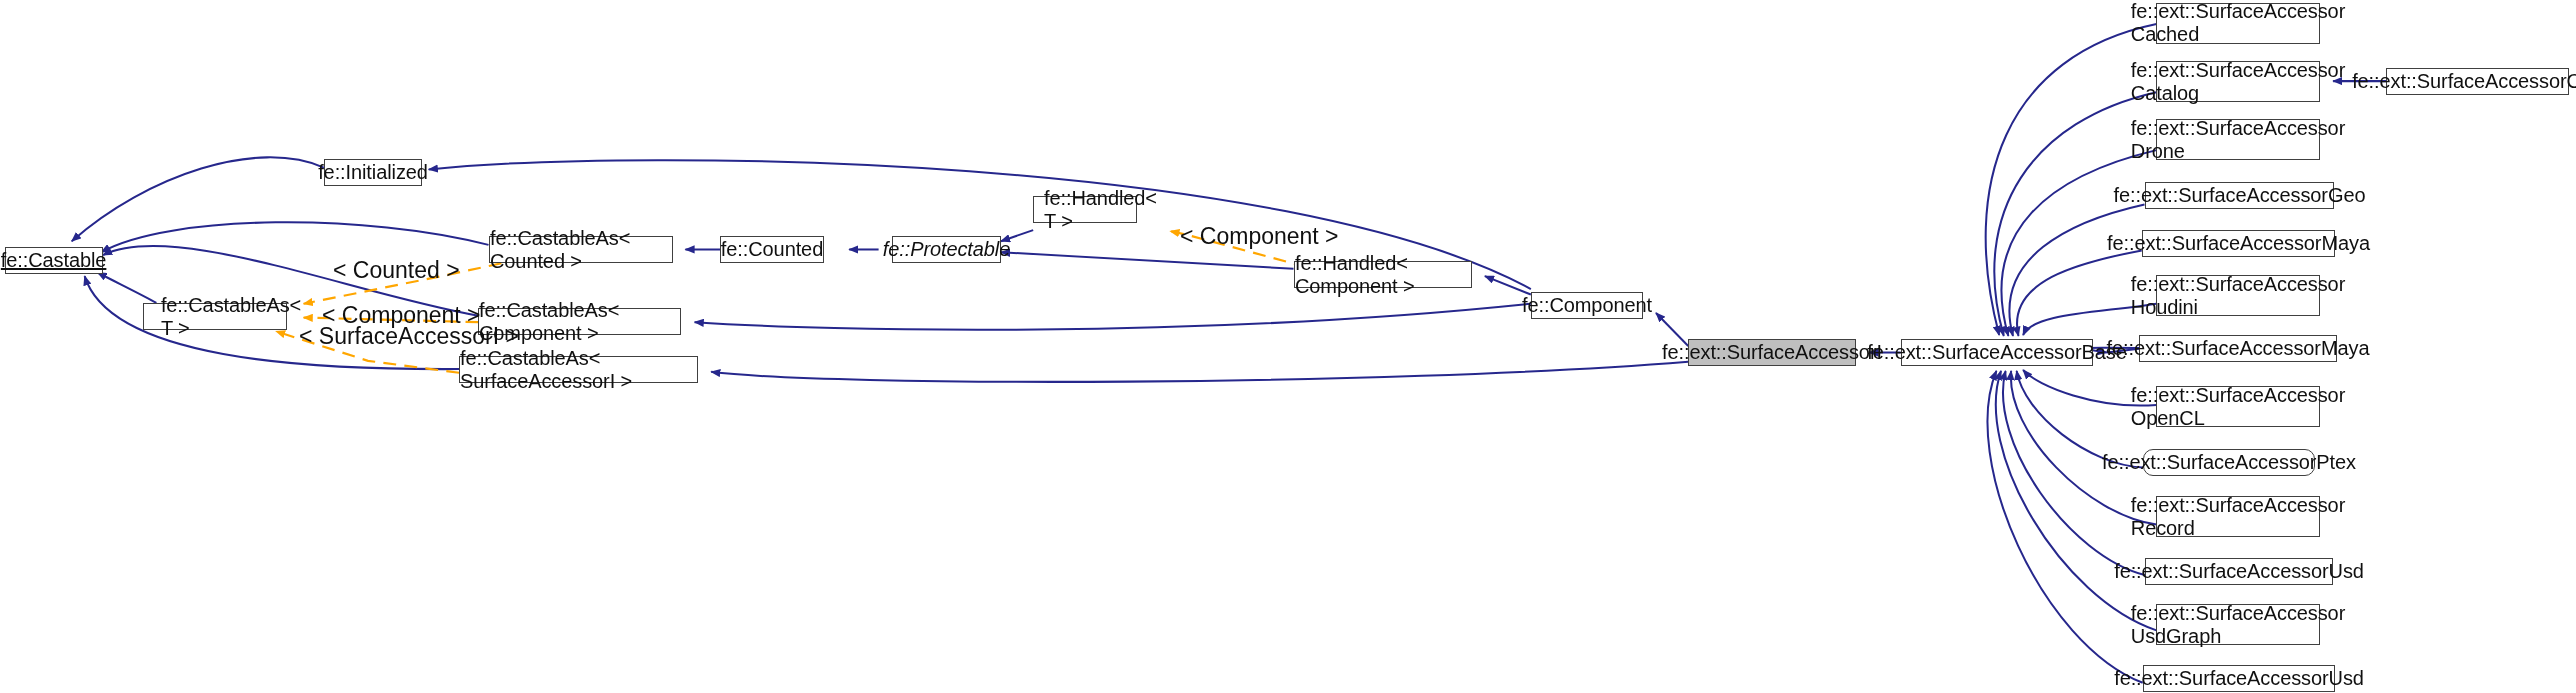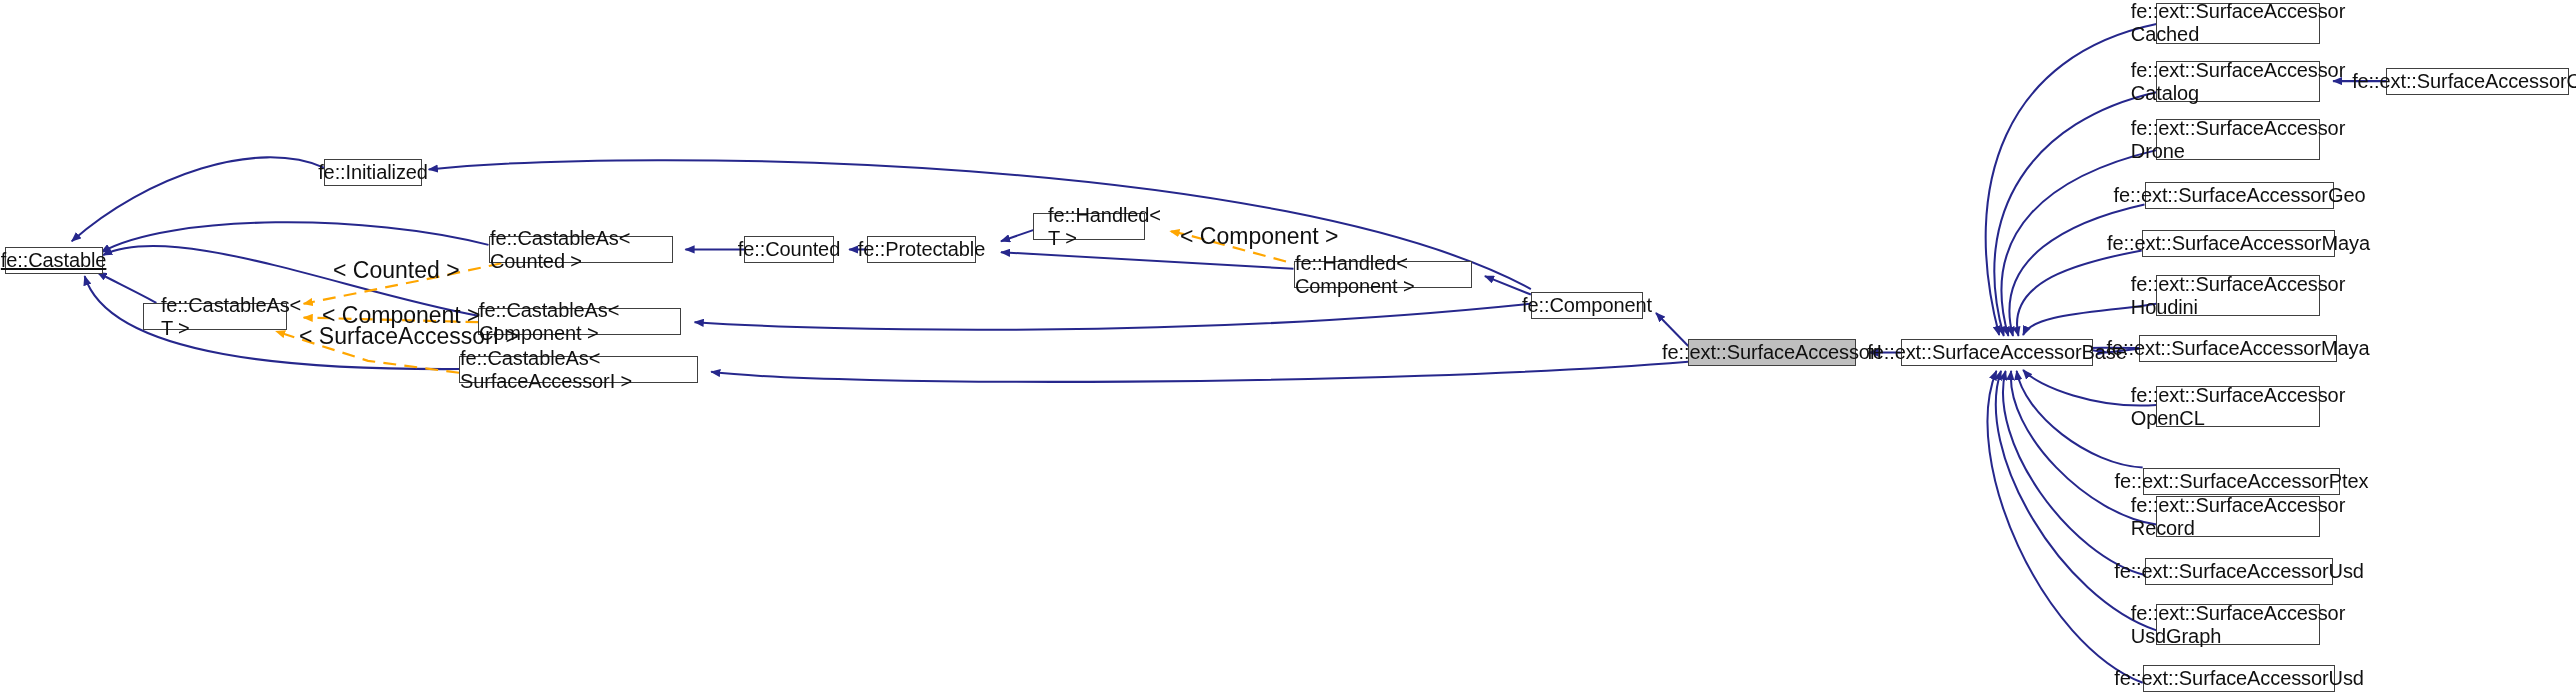--- a/index.html
+++ b/index.html
@@ -130,42 +130,42 @@
     <path d="M2290,383 L2325,379" stroke="#26278c" stroke-width="2.2" fill="none"></path>
   </svg>
 
   <div id="nodes-layer">
       <div class="node" style="left: 4.6px; top: 247px; width: 98px; height: 27px; text-decoration: underline;">fe::Castable</div>
       <div class="node" style="left: 324px; top: 159px; width: 98px; height: 27px;">fe::Initialized</div>
       <div class="node" style="left: 143px; top: 303px; width: 144px; height: 27px; padding-left: 32px;">fe::CastableAs&lt; T &gt;</div>
       <div class="node" style="left: 489px; top: 236px; width: 184px; height: 27px;">fe::CastableAs&lt; Counted &gt;</div>
       <div class="node" style="left: 478px; top: 308px; width: 203px; height: 27px;">fe::CastableAs&lt; Component &gt;</div>
       <div class="node" style="left: 459px; top: 356px; width: 239px; height: 27px;">fe::CastableAs&lt; SurfaceAccessorI &gt;</div>
-      <div class="node" style="left: 744px; top: 236px; width: 90px; height: 27px;">fe::Counted</div>
-      <div class="node" style="left: 867px; top: 236px; width: 109px; height: 27px;">fe::Protectable</div>
-      <div class="node" style="left: 1033px; top: 213px; width: 112px; height: 27px; padding-left: 31px;">fe::Handled&lt; T &gt;</div>
+      <div class="node" style="left: 720px; top: 236px; width: 104px; height: 27px;">fe::Counted</div>
+      <div class="node" style="left: 892px; top: 236px; width: 109px; height: 27px; font-style: italic;">fe::Protectable</div>
+      <div class="node" style="left: 1033px; top: 196px; width: 104px; height: 27px; padding-left: 31px;">fe::Handled&lt; T &gt;</div>
       <div class="node" style="left: 1294px; top: 261px; width: 178px; height: 27px;">fe::Handled&lt; Component &gt;</div>
       <div class="node" style="left: 1531px; top: 280px; width: 112px; height: 27px; margin-top: 12px;">fe::Component</div>
       <div class="node highlight" style="left: 1688px; top: 339px; width: 168px; height: 27px;">fe::ext::SurfaceAccessorI</div>
       <div class="node" style="left: 1901px; top: 339px; width: 192px; height: 27px;">fe::ext::SurfaceAccessorBase</div>
       <div class="node" style="left: 2156px; top: 2.8px; width: 164px; height: 41px;">fe::ext::SurfaceAccessor
 Cached</div>
       <div class="node" style="left: 2156px; top: 61px; width: 164px; height: 41px;">fe::ext::SurfaceAccessor
 Catalog</div>
       <div class="node" style="left: 2386px; top: 68px; width: 183px; height: 27px;">fe::ext::SurfaceAccessorOsd</div>
       <div class="node" style="left: 2156px; top: 119px; width: 164px; height: 41px;">fe::ext::SurfaceAccessor
 Drone</div>
       <div class="node" style="left: 2145px; top: 182px; width: 189px; height: 27px;">fe::ext::SurfaceAccessorGeo</div>
       <div class="node" style="left: 2142px; top: 230px; width: 193px; height: 27px;">fe::ext::SurfaceAccessorMaya</div>
       <div class="node" style="left: 2156px; top: 275px; width: 164px; height: 41px;">fe::ext::SurfaceAccessor
 Houdini</div>
       <div class="node" style="left: 2139px; top: 335px; width: 198px; height: 27px;">fe::ext::SurfaceAccessorMaya</div>
       <div class="node" style="left: 2156px; top: 386px; width: 164px; height: 41px;">fe::ext::SurfaceAccessor
 OpenCL</div>
-      <div class="node" style="left: 2143px; top: 468px; width: 197px; height: 27px;">fe::ext::SurfaceAccessorPtex</div>
+      <div class="node" style="left: 2143px; top: 449px; width: 172px; height: 27px; border-radius: 10px;">fe::ext::SurfaceAccessorPtex</div>
       <div class="node" style="left: 2156px; top: 496px; width: 164px; height: 41px;">fe::ext::SurfaceAccessor
 Record</div>
       <div class="node" style="left: 2145px; top: 558px; width: 188px; height: 27px;">fe::ext::SurfaceAccessorUsd</div>
       <div class="node" style="left: 2156px; top: 604px; width: 164px; height: 41px;">fe::ext::SurfaceAccessor
 UsdGraph</div>
       <div class="node" style="left: 2143px; top: 665px; width: 192px; height: 27px;">fe::ext::SurfaceAccessorUsd</div>
     </div>
 
   <div id="labels-layer">
       <div class="edge-label" style="left: 333px; top: 259px;">&lt; Counted &gt;</div>

